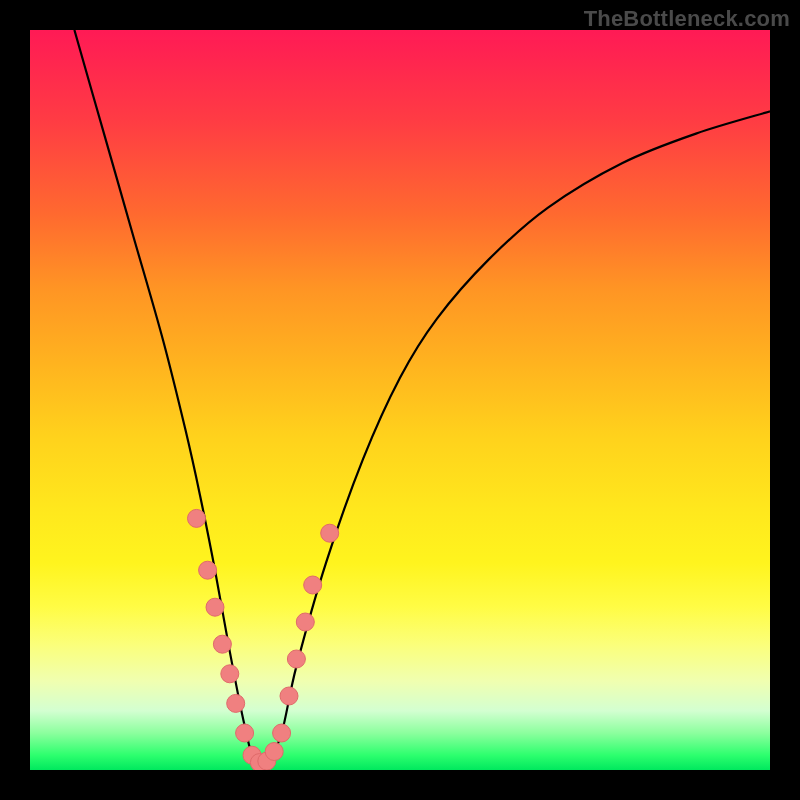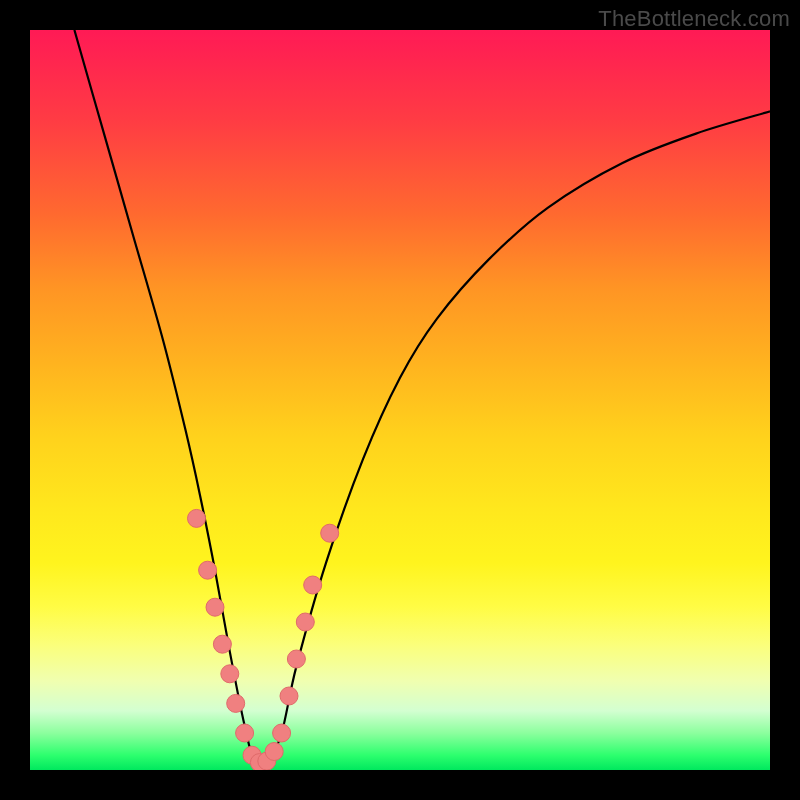--- a/index.html
+++ b/index.html
@@ -41,21 +41,21 @@
       #2dff6e 98%,
       #00e85e 100%
     );
   }
   .attribution {
     position: absolute;
     top: 6px;
     right: 10px;
     color: #4a4a4a;
     font-size: 22px;
-    font-weight: 400;
+    font-weight: 700;
     letter-spacing: 0.2px;
   }
   svg.curve {
     position: absolute;
     left: 30px;
     top: 30px;
     width: 740px;
     height: 740px;
     pointer-events: none;
   }

